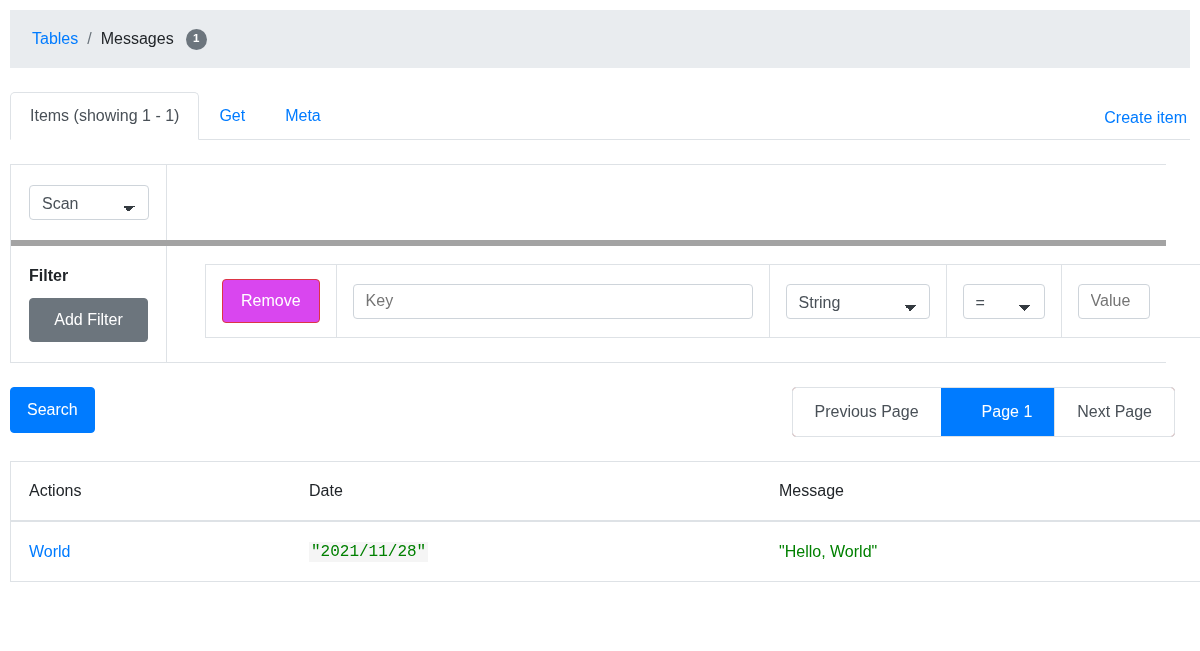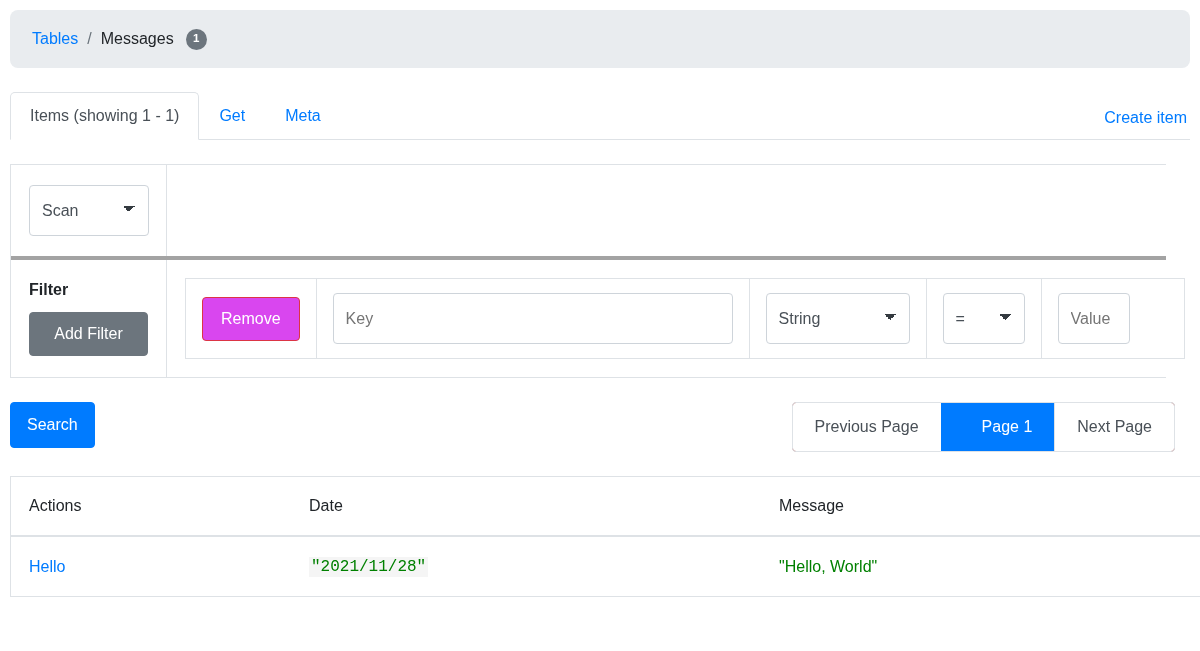--- a/index.html
+++ b/index.html
@@ -20,21 +20,21 @@
   .page {
     position: relative;
     width: 1200px;
     height: 651px;
     padding: 10px 0 0 10px;
   }
 
   
   .breadcrumb-bar {
     background: #e9ecef;
-    border-radius: 8px;
+    border-radius: 0;
     height: 58px;
     margin-right: 10px;
     display: flex;
     align-items: center;
     padding: 0 22px;
   }
   .crumb-link {
     color: #007bff;
     font-size: 16px;
     text-decoration: none;
@@ -111,21 +111,21 @@
     margin-top: 24px;
     border: 1px solid #dee2e6;
     border-right: none;
     background: #fff;
     width: 1156px;
   }
   .qrow {
     display: flex;
     align-items: stretch;
   }
-  .qrow + .qrow { border-top: 4px solid #a3a3a3; }
+  .qrow + .qrow { border-top: 6px solid #a3a3a3; gap: 20px; }
   .qcol-left {
     width: 156px;
     flex: 0 0 156px;
     border-right: 1px solid #dee2e6;
     padding: 20px 18px;
     display: flex;
     flex-direction: column;
     gap: 13px;
   }
   .qcol-right {
@@ -143,21 +143,21 @@
 
   
   .form-select,
   .form-input {
     font-family: "Liberation Sans", sans-serif;
     font-size: 16px;
     color: #495057;
     background: #fff;
     border: 1px solid #ced4da;
     border-radius: 4px;
-    height: 51px;
+    height: 35px;
     padding: 6px 12px;
     line-height: 1.5;
     outline: none;
   }
   .form-select {
     appearance: none;
     -webkit-appearance: none;
     background-image:
       linear-gradient(45deg, transparent 50%, #343a40 50%),
       linear-gradient(135deg, #343a40 50%, transparent 50%);
@@ -374,21 +374,21 @@
       <thead>
         <tr>
           <th>Actions</th>
           <th>Date</th>
           <th>Message</th>
         </tr>
       </thead>
       <tbody>
         <tr>
           <td>
-            <a class="view-link">Hello</a>
+            <a class="view-link">World</a>
           </td>
           <td>
             <span class="val-mono">"2021/11/28"</span>
           </td>
           <td>
             <span class="val-plain">"Hello, World"</span>
           </td>
         </tr>
       </tbody>
     </table>

